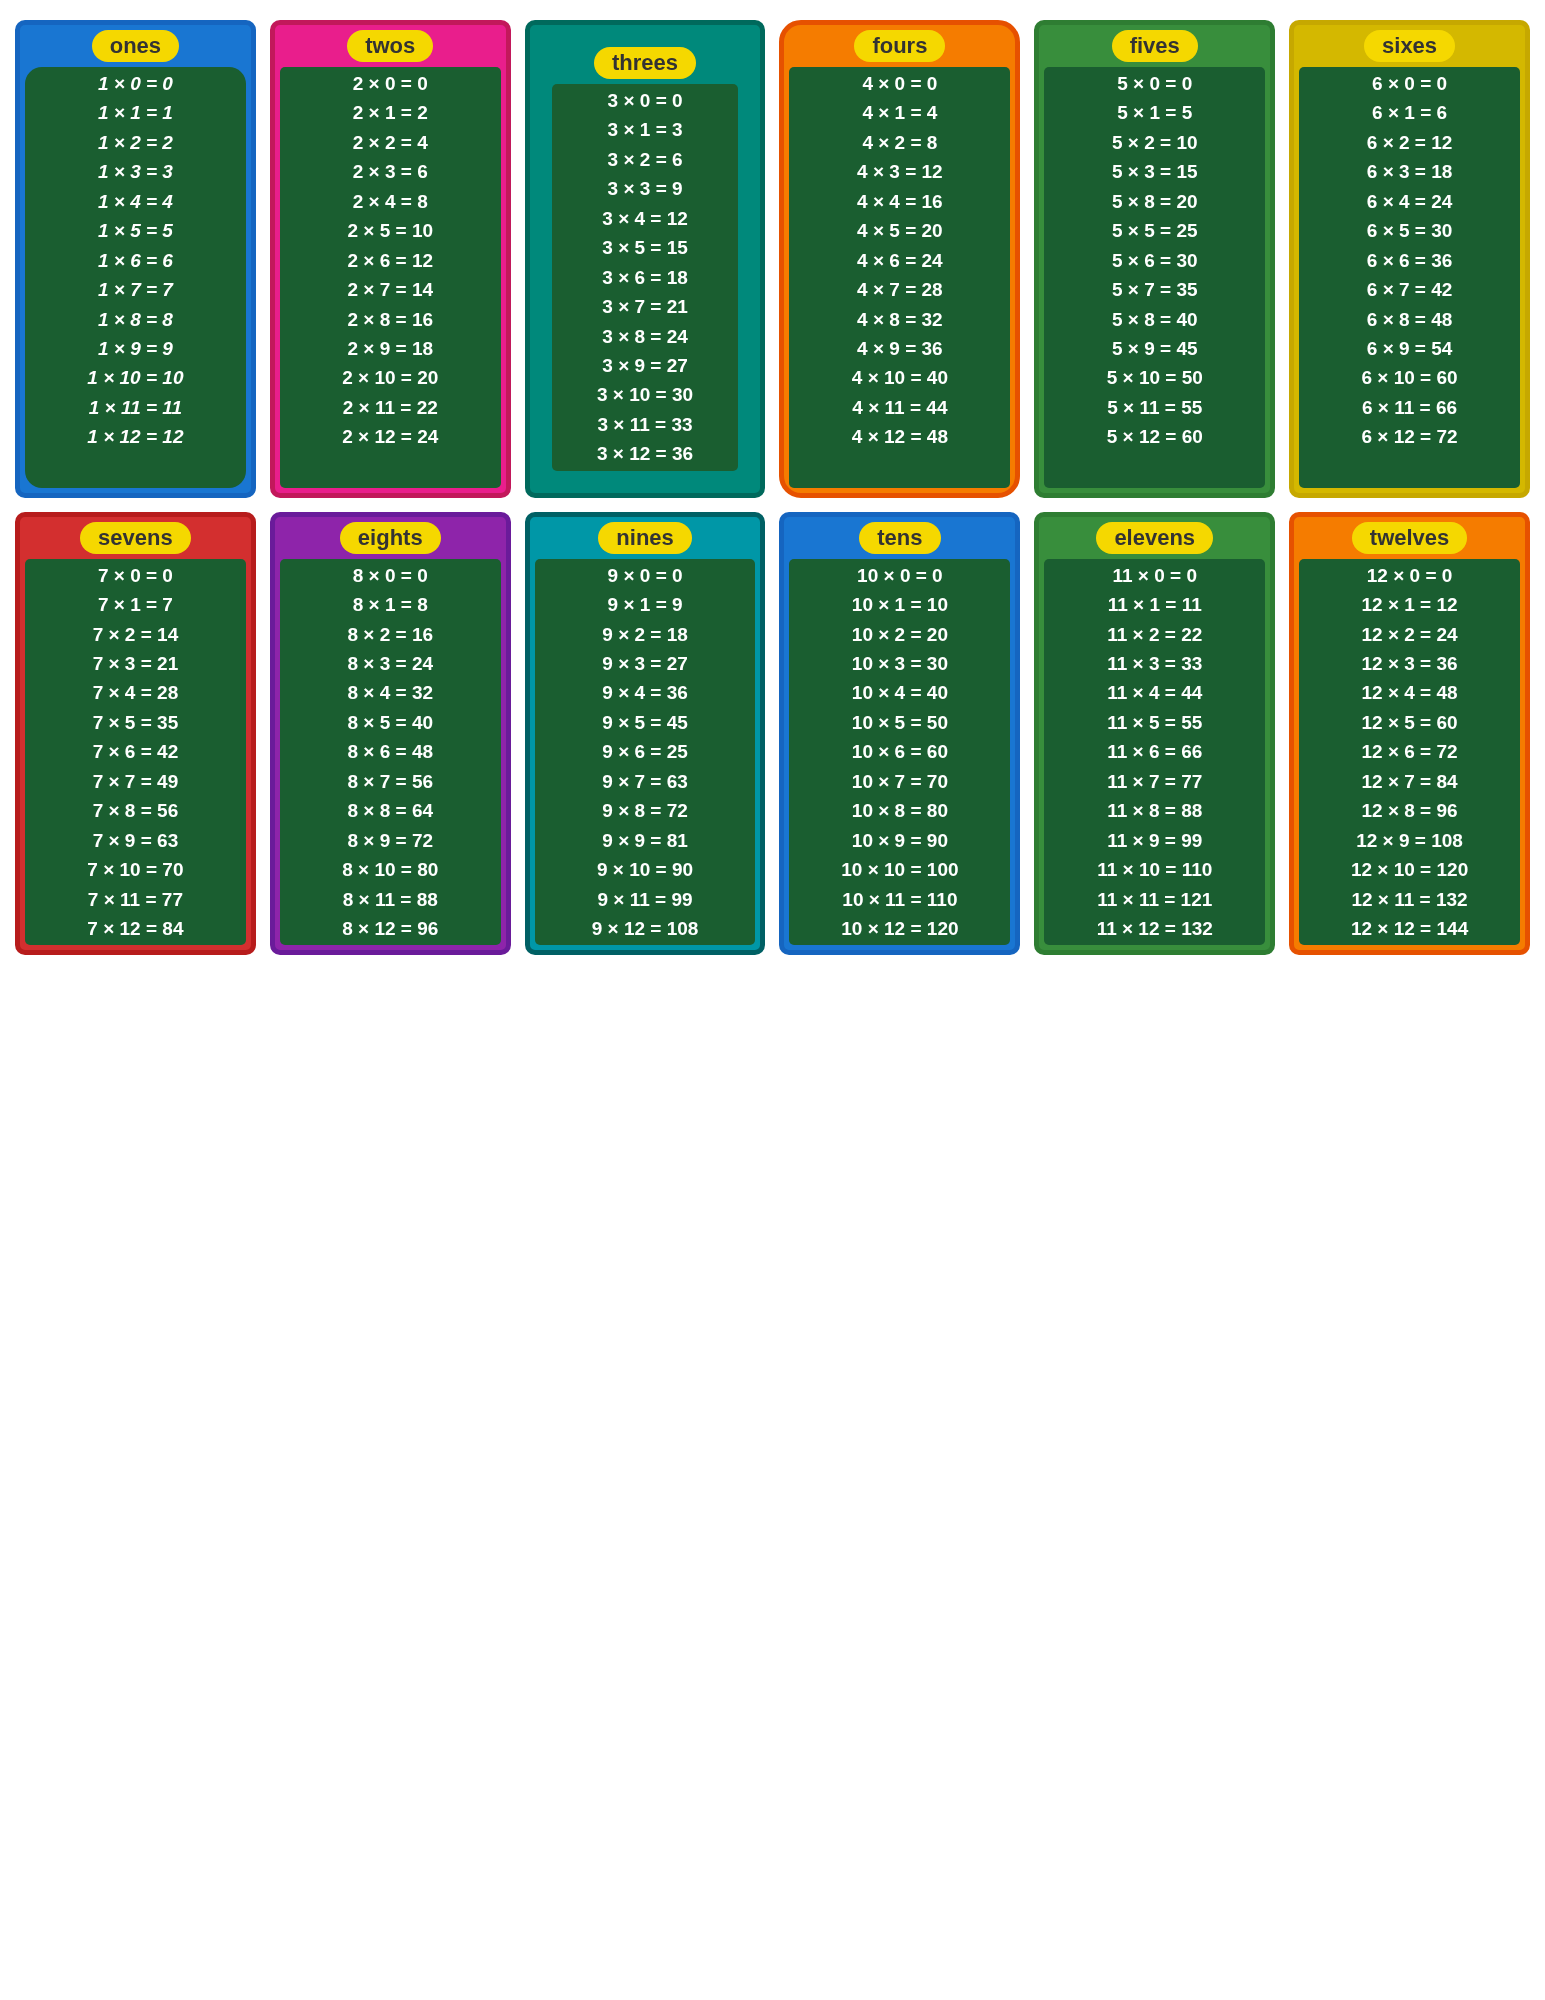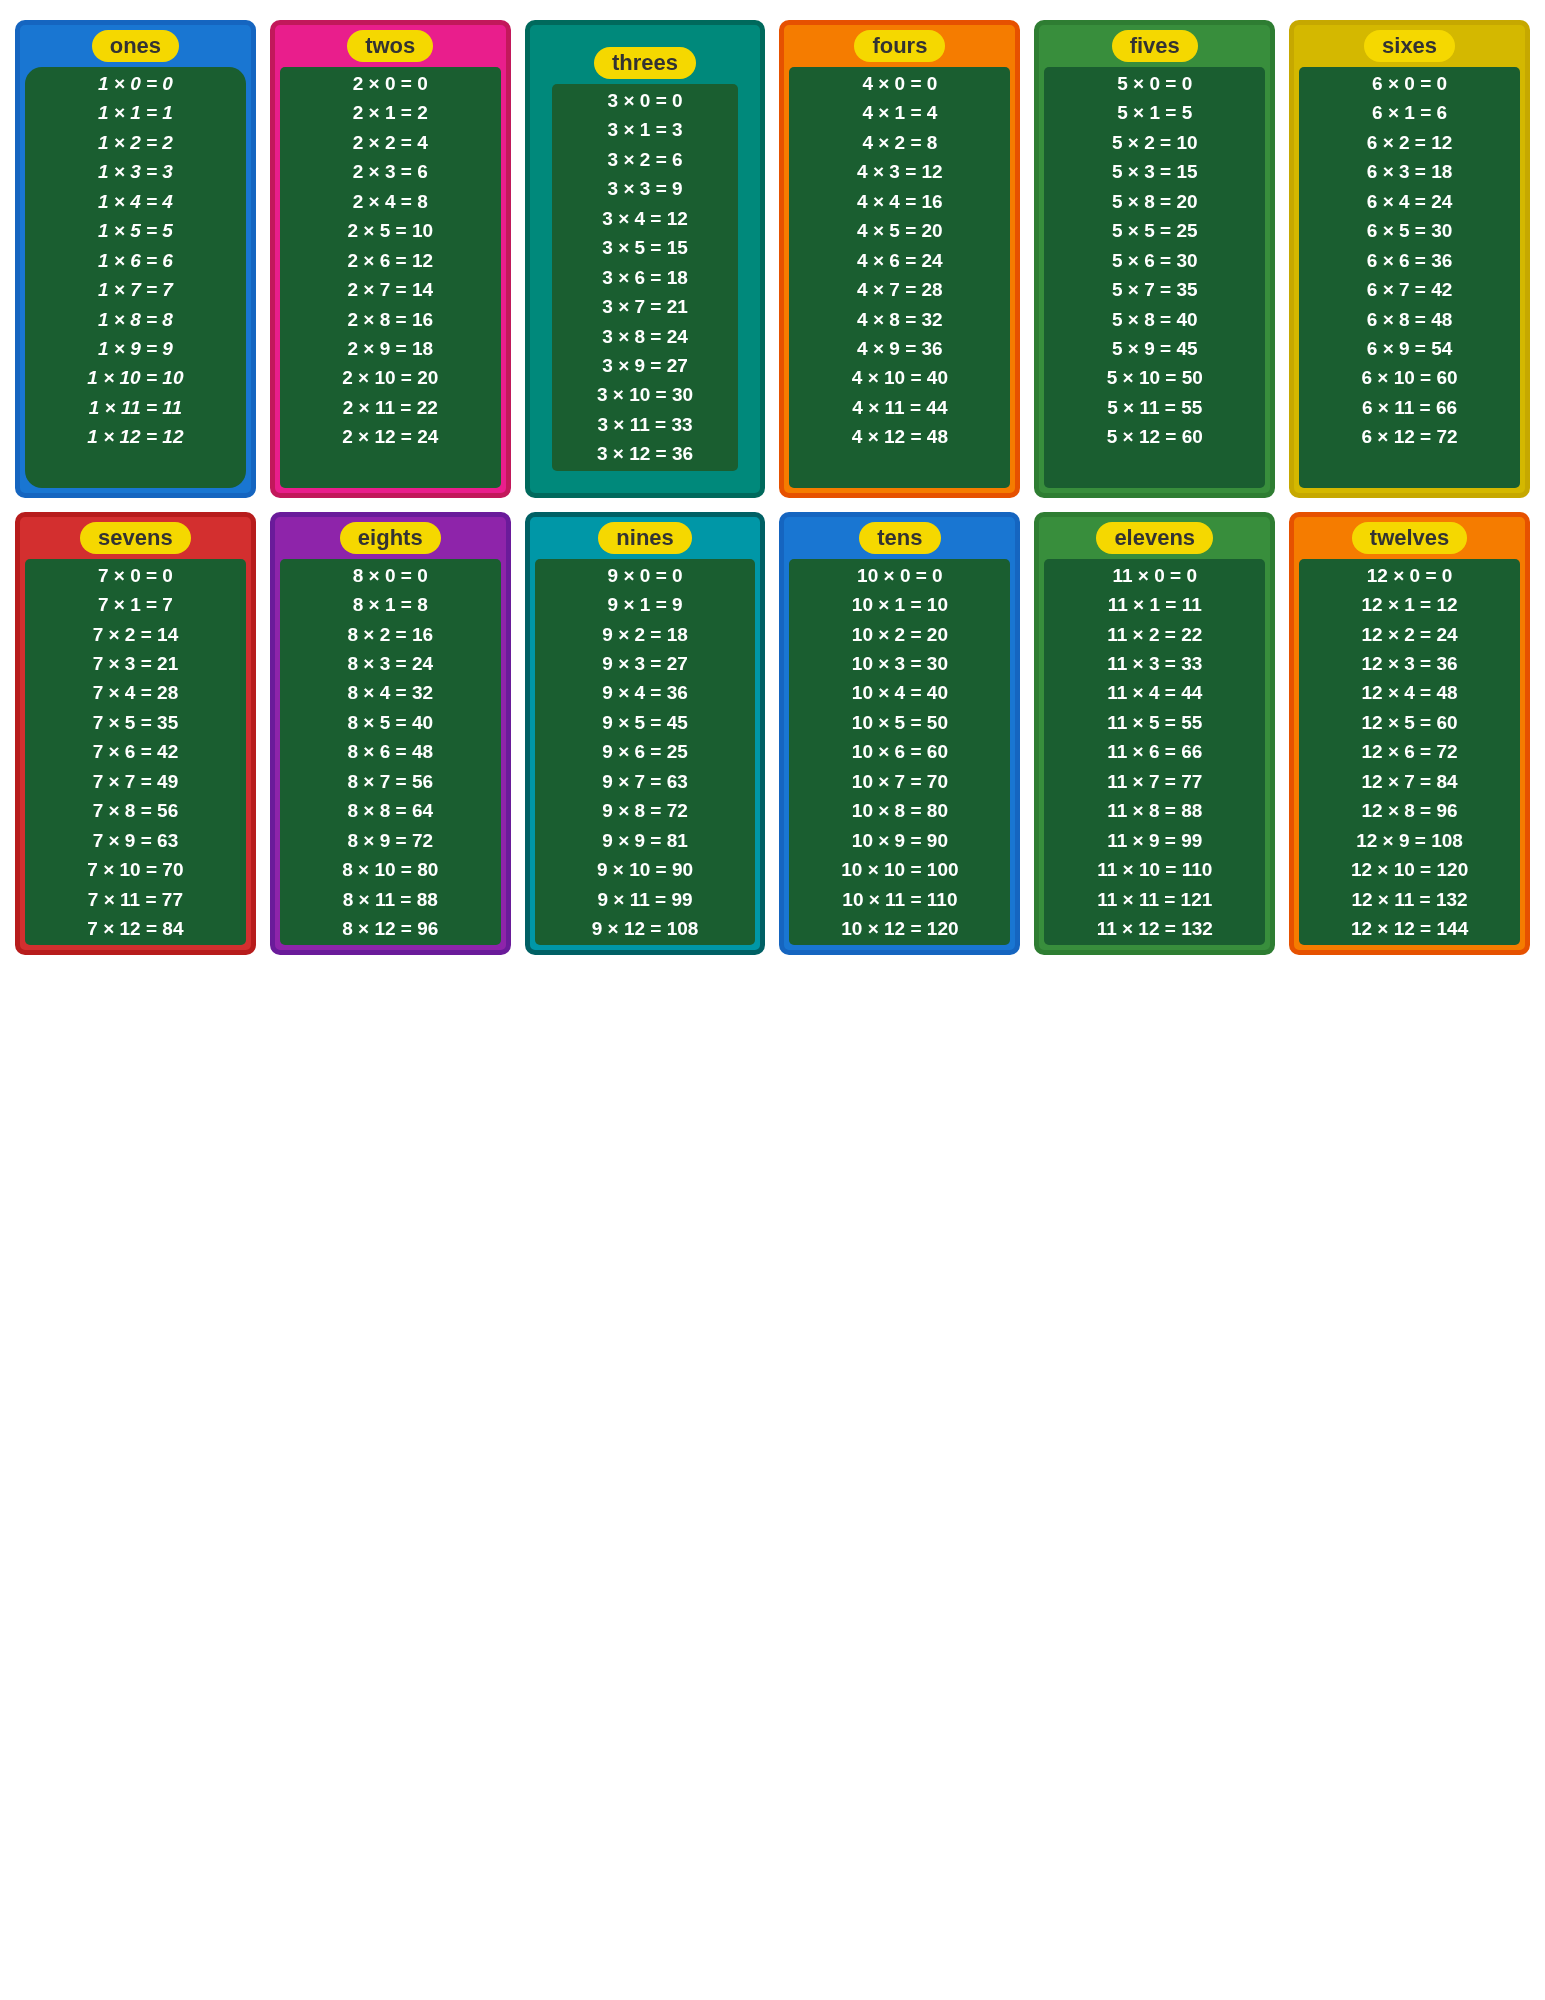--- a/index.html
+++ b/index.html
@@ -146,21 +146,21 @@
             <div class="table-row-item">3 × 5 = 15</div>
             <div class="table-row-item">3 × 6 = 18</div>
             <div class="table-row-item">3 × 7 = 21</div>
             <div class="table-row-item">3 × 8 = 24</div>
             <div class="table-row-item">3 × 9 = 27</div>
             <div class="table-row-item">3 × 10 = 30</div>
             <div class="table-row-item">3 × 11 = 33</div>
             <div class="table-row-item">3 × 12 = 36</div>
           </div>
         </div>
-        <div class="table-card" style="border: 5px solid rgb(230, 81, 0); background: rgb(245, 124, 0); border-radius: 10px; padding: 5px;">
+        <div class="table-card" style="border: 5px solid rgb(230, 81, 0); background: rgb(245, 124, 0); border-radius: 22px; padding: 5px;">
           <div class="card-label">fours</div>
           <div class="card-inner" style="background: rgb(26, 94, 48); border-radius: 5px; width: 100%; padding: 2px 4px;">
             <div class="table-row-item">4 × 0 = 0</div>
             <div class="table-row-item">4 × 1 = 4</div>
             <div class="table-row-item">4 × 2 = 8</div>
             <div class="table-row-item">4 × 3 = 12</div>
             <div class="table-row-item">4 × 4 = 16</div>
             <div class="table-row-item">4 × 5 = 20</div>
             <div class="table-row-item">4 × 6 = 24</div>
             <div class="table-row-item">4 × 7 = 28</div>

